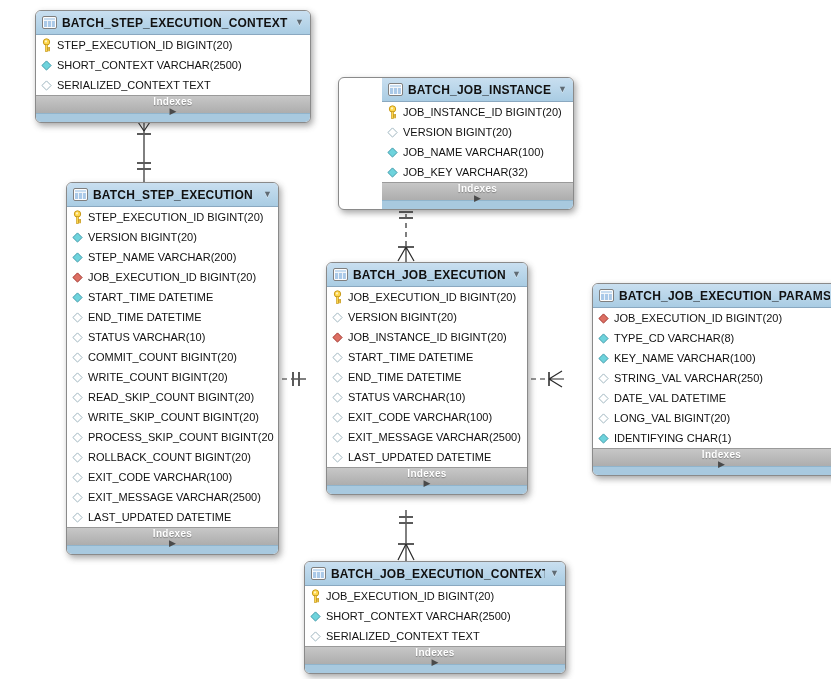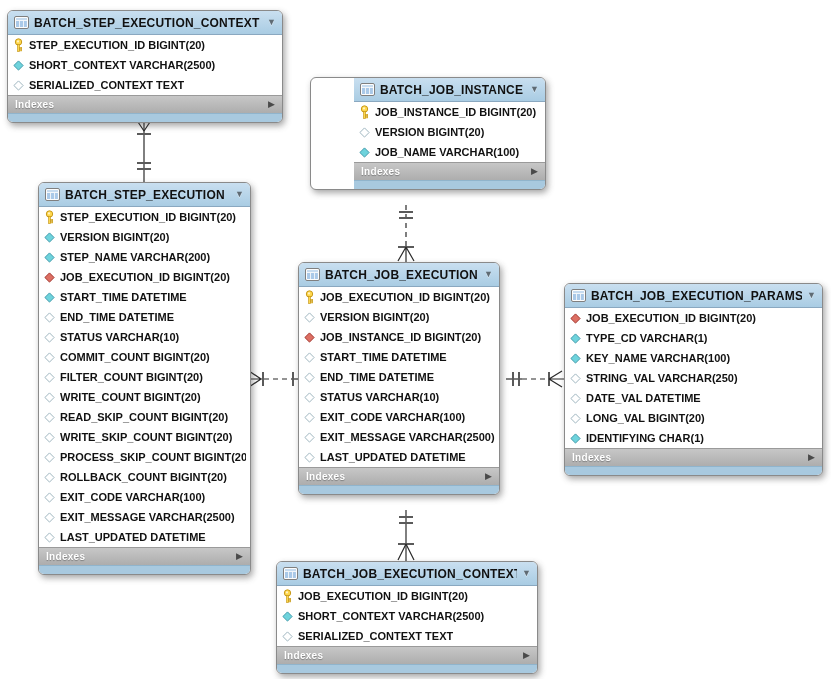--- a/index.html
+++ b/index.html
@@ -10,20 +10,21 @@
   #connections{position:absolute;left:0;top:0;z-index:1;}
   .rel-line{stroke:#2a2a2a;stroke-width:1.2;fill:none;}
   .rel-dashed{stroke-dasharray:5 4;}
   .rel-foot{stroke:#2a2a2a;stroke-width:1.2;fill:none;}
   .rel-mark{stroke:#5a5a5a;stroke-width:2;fill:none;}
   .db-table{
     position:absolute;z-index:2;background:#fff;
     border:1px solid #8a8a8a;border-radius:6px;overflow:hidden;
     box-shadow:2px 3px 6px rgba(60,60,60,0.45);
     box-sizing:content-box;
+    margin-left:28px;
   }
   .thead{
     height:23px;display:flex;align-items:center;gap:5px;padding:0 6px;
     background:linear-gradient(#c9dff0,#a9cce3);
     border-bottom:1px solid #8aa8c0;
   }
   .ticon{display:inline-flex;width:15px;height:13px;flex:0 0 auto;}
   .ttitle{
     flex:1;font-size:12px;font-weight:bold;color:#111;
     letter-spacing:.2px;white-space:nowrap;overflow:hidden;
@@ -31,25 +32,25 @@
   .collapse{
     flex:0 0 auto;font-size:9px;color:#5f6b74;line-height:1;cursor:pointer;
     text-shadow:0 1px 0 rgba(255,255,255,.5);
   }
   .tbody{background:#fff;}
   .trow{
     height:20px;display:flex;align-items:center;gap:5px;padding:0 4px 0 5px;
     font-size:11px;color:#111;white-space:nowrap;
   }
   .trow .cicon{display:inline-flex;width:11px;flex:0 0 auto;justify-content:center;}
-  .clabel{overflow:hidden;font-weight:bold;}
+  .clabel{overflow:hidden;}
   .tfoot{
     height:17px;display:flex;align-items:center;padding:0 7px;
     background:linear-gradient(#c7c7c7,#adadad);
-    border-top:1px solid #9a9a9a;cursor:pointer;
+    border-top:1px solid #9a9a9a;cursor:pointer;flex-direction:column;
   }
   .tfoot .flabel{
     flex:1;font-size:10px;font-weight:bold;color:#fff;
     text-shadow:0 1px 1px rgba(0,0,0,.3);letter-spacing:.3px;
   }
   .tfoot .expand{flex:0 0 auto;font-size:9px;color:#4a4a4a;line-height:1;}
   .tstrip{height:8px;background:#a8c9df;border-top:1px solid #90b4cc;}
 </style>
 </head>
 <body>
@@ -182,20 +183,28 @@
           <span class="clabel">VERSION BIGINT(20)</span>
         </div>
         <div class="trow">
           <span class="cicon">
             <svg width="11" height="11" viewBox="0 0 11 11">
               <polygon points="5.5,0.9 10.1,5.5 5.5,10.1 0.9,5.5" fill="#6ed3dc" stroke="#3e9aaa"></polygon>
             </svg>
           </span>
           <span class="clabel">JOB_NAME VARCHAR(100)</span>
         </div>
+        <div class="trow">
+          <span class="cicon">
+            <svg width="11" height="11" viewBox="0 0 11 11">
+              <polygon points="5.5,0.9 10.1,5.5 5.5,10.1 0.9,5.5" fill="#6ed3dc" stroke="#3e9aaa"></polygon>
+            </svg>
+          </span>
+          <span class="clabel">JOB_KEY VARCHAR(32)</span>
+        </div>
       </div>
       <div class="tfoot">
         <span class="flabel">Indexes</span>
         <span class="expand">▶</span>
       </div>
       <div class="tstrip"></div>
     </div>
   <div class="db-table" style="left:38px; top:182px; width:211px;">
       <div class="thead">
         <span class="ticon">
@@ -278,28 +287,20 @@
             </svg>
           </span>
           <span class="clabel">COMMIT_COUNT BIGINT(20)</span>
         </div>
         <div class="trow">
           <span class="cicon">
             <svg width="11" height="11" viewBox="0 0 11 11">
               <polygon points="5.5,0.9 10.1,5.5 5.5,10.1 0.9,5.5" fill="#ffffff" stroke="#9fb6bf"></polygon>
             </svg>
           </span>
-          <span class="clabel">FILTER_COUNT BIGINT(20)</span>
-        </div>
-        <div class="trow">
-          <span class="cicon">
-            <svg width="11" height="11" viewBox="0 0 11 11">
-              <polygon points="5.5,0.9 10.1,5.5 5.5,10.1 0.9,5.5" fill="#ffffff" stroke="#9fb6bf"></polygon>
-            </svg>
-          </span>
           <span class="clabel">WRITE_COUNT BIGINT(20)</span>
         </div>
         <div class="trow">
           <span class="cicon">
             <svg width="11" height="11" viewBox="0 0 11 11">
               <polygon points="5.5,0.9 10.1,5.5 5.5,10.1 0.9,5.5" fill="#ffffff" stroke="#9fb6bf"></polygon>
             </svg>
           </span>
           <span class="clabel">READ_SKIP_COUNT BIGINT(20)</span>
         </div>
@@ -478,21 +479,21 @@
             </svg>
           </span>
           <span class="clabel">JOB_EXECUTION_ID BIGINT(20)</span>
         </div>
         <div class="trow">
           <span class="cicon">
             <svg width="11" height="11" viewBox="0 0 11 11">
               <polygon points="5.5,0.9 10.1,5.5 5.5,10.1 0.9,5.5" fill="#6ed3dc" stroke="#3e9aaa"></polygon>
             </svg>
           </span>
-          <span class="clabel">TYPE_CD VARCHAR(1)</span>
+          <span class="clabel">TYPE_CD VARCHAR(8)</span>
         </div>
         <div class="trow">
           <span class="cicon">
             <svg width="11" height="11" viewBox="0 0 11 11">
               <polygon points="5.5,0.9 10.1,5.5 5.5,10.1 0.9,5.5" fill="#6ed3dc" stroke="#3e9aaa"></polygon>
             </svg>
           </span>
           <span class="clabel">KEY_NAME VARCHAR(100)</span>
         </div>
         <div class="trow">

